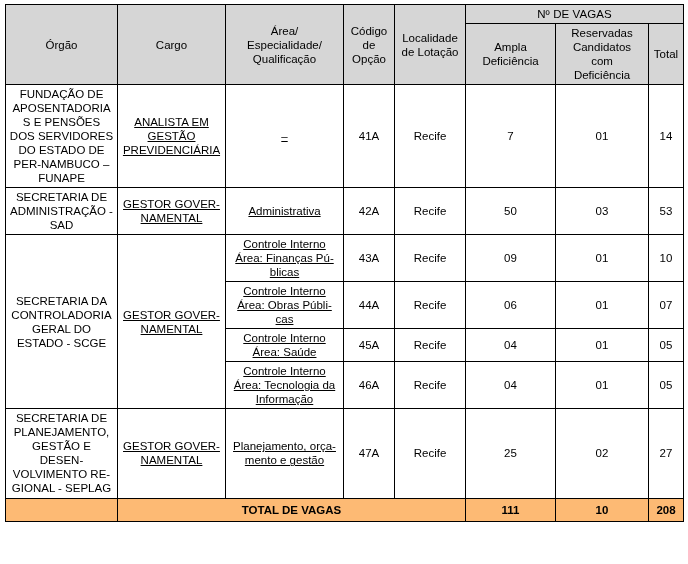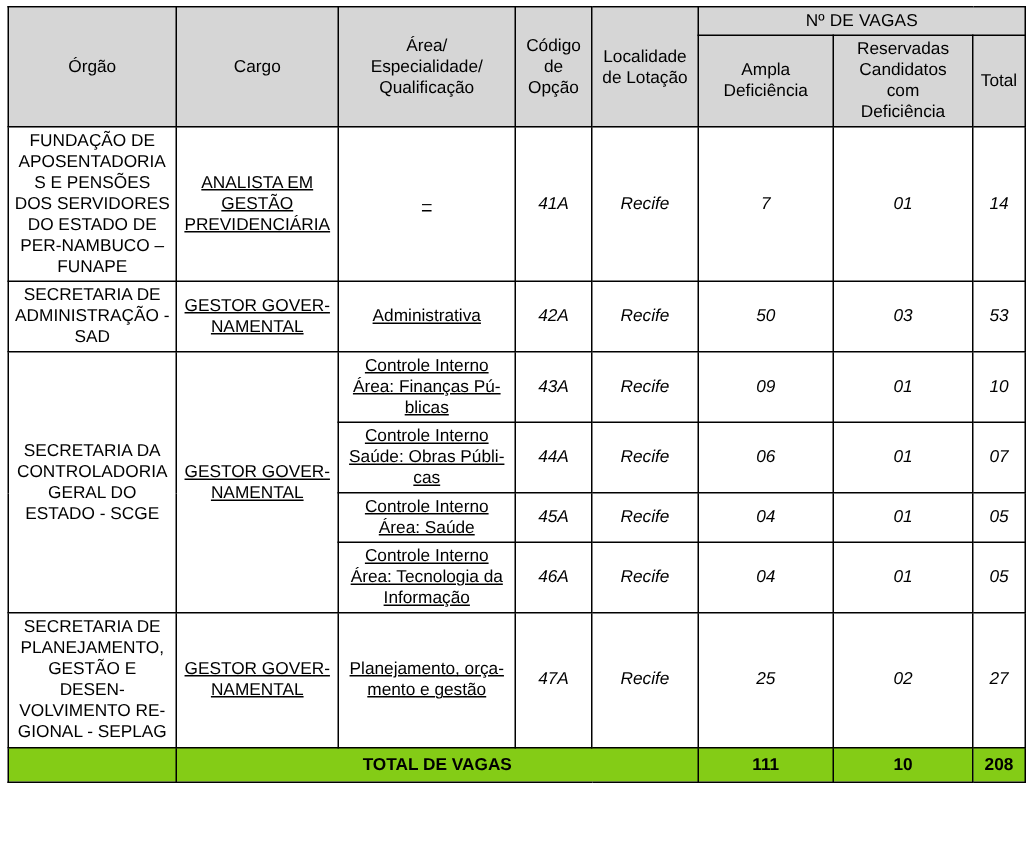--- a/index.html
+++ b/index.html
@@ -61,24 +61,24 @@
     line-height: 1.25;
     padding: 4px 2px;
     margin-top: 16px;
   }
   td.cargo, td.area {
     font-weight: normal;
     font-size: 11.5px;
     text-decoration: underline;
   }
   td.area { padding-left: 4px; padding-right: 4px; }
-  td.num { font-size: 11.5px; font-style: italic; }
+  td.num { font-size: 11.5px; }
   
   tr.total td {
-    background: #84cc16;
+    background: #fdba74;
     font-weight: bold;
     font-size: 11.5px;
     padding-top: 4px;
     padding-bottom: 4px;
   }
   
   col.c-orgao  { width: 112px; }
   col.c-cargo  { width: 108px; }
   col.c-area   { width: 118px; }
   col.c-codigo { width: 51px;  }
@@ -161,21 +161,21 @@
           <td class="orgao" rowspan="4">SECRETARIA DA CONTROLADORIA GERAL DO ESTADO - SCGE</td>
           <td class="cargo" rowspan="4">GESTOR GOVER-NAMENTAL</td>
           <td class="area">Controle Interno Área: Finanças Pú-blicas</td>
           <td class="num">43A</td>
           <td class="num">Recife</td>
           <td class="num">09</td>
           <td class="num">01</td>
           <td class="num">10</td>
         </tr>
         <tr>
-          <td class="area">Controle Interno Saúde: Obras Públi-cas</td>
+          <td class="area">Controle Interno Área: Obras Públi-cas</td>
           <td class="num">44A</td>
           <td class="num">Recife</td>
           <td class="num">06</td>
           <td class="num">01</td>
           <td class="num">07</td>
         </tr>
         <tr>
           <td class="area">Controle Interno Área: Saúde</td>
           <td class="num">45A</td>
           <td class="num">Recife</td>

